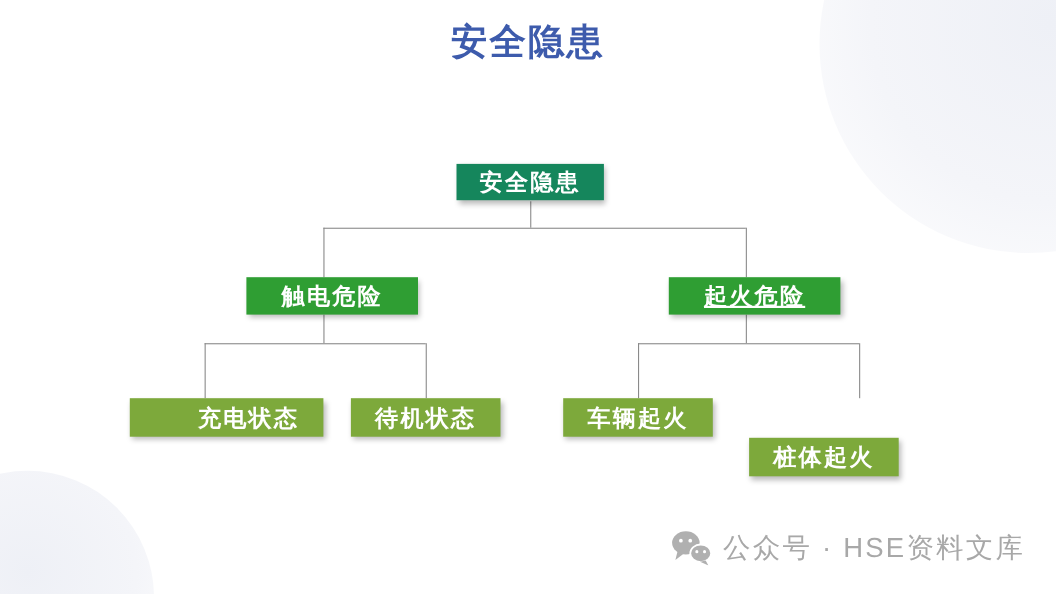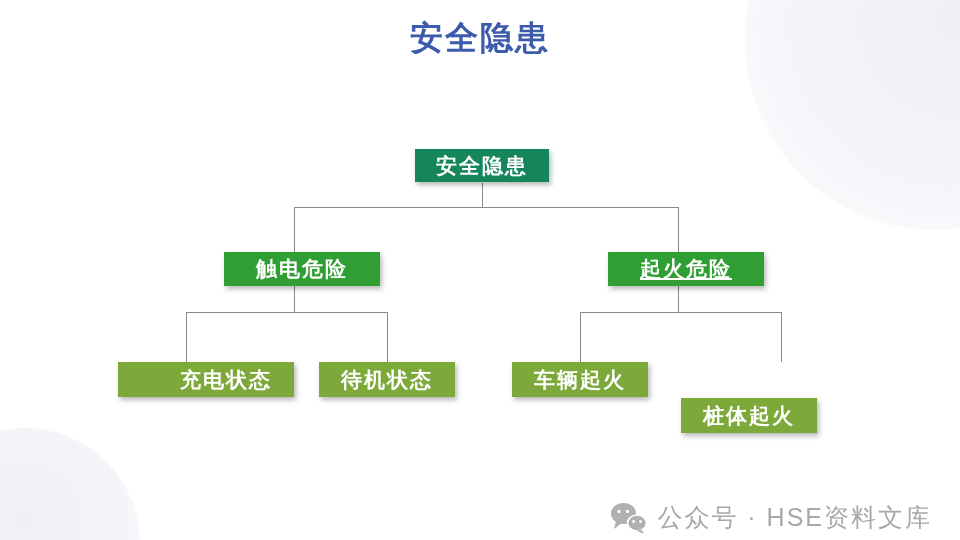--- a/index.html
+++ b/index.html
@@ -56,21 +56,21 @@
   .ln-b1-down     {left:294px;top:286px;height:26px;}
   .ln-left-h      {left:186px;top:312px;width:201px;}
   .ln-l1-down     {left:186px;top:312px;height:50px;}
   .ln-l2-down     {left:387px;top:312px;height:50px;}
   .ln-b2-down     {left:678px;top:286px;height:26px;}
   .ln-right-h     {left:580px;top:312px;width:201px;}
   .ln-l3-down     {left:580px;top:312px;height:50px;}
   .ln-l4-down     {left:781px;top:312px;height:50px;}
   
   .watermark{
-    position:absolute;right:28px;top:481px;display:flex;align-items:center;gap:9px;margin-top:20px;
+    position:absolute;right:28px;top:481px;display:flex;align-items:center;gap:9px;
   }
   .wm-icon{width:38px;height:32px;flex:0 0 auto;}
   .wm-text{
     font-size:25px;color:var(--watermark-gray,#a8a8a8);letter-spacing:2px;
     white-space:nowrap;
   }
 </style>
 </head>
 <body>
 

